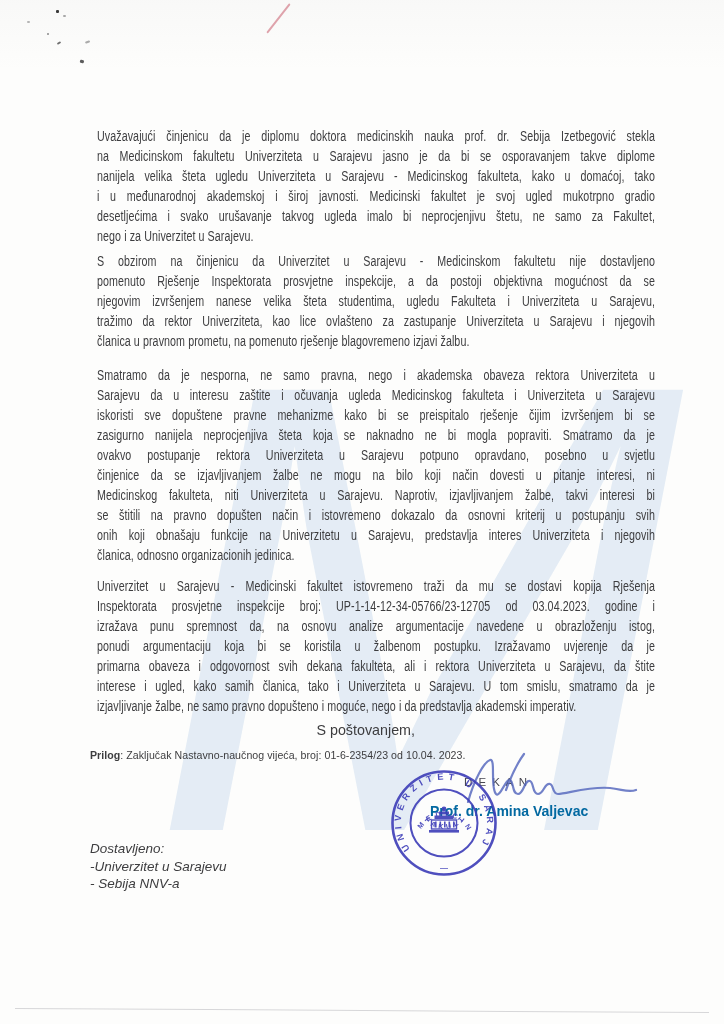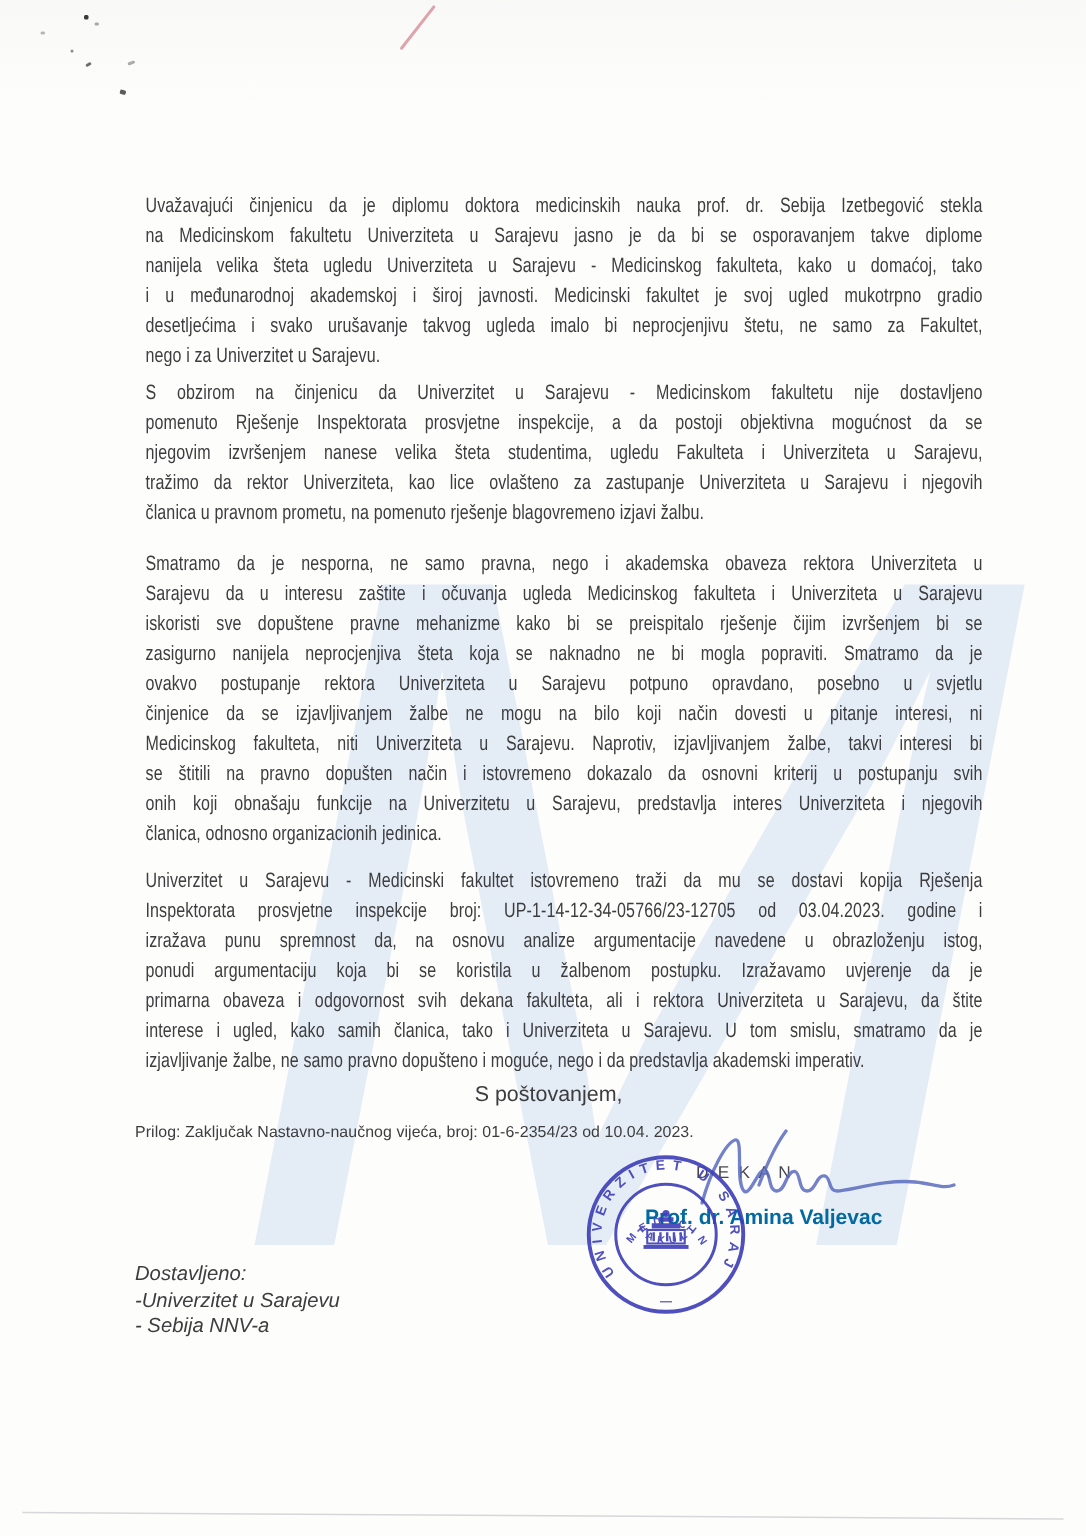--- a/index.html
+++ b/index.html
@@ -33,21 +33,21 @@
   .ln.last{text-align-last:left;}
   .p1{top:127px;} .p2{top:252px;} .p3{top:366px;} .p4{top:577px;}
   .closing{
     position:absolute;left:235px;top:722px;width:180px;
     text-align:right;font-size:14.3px;color:#3d3d3f;z-index:2;
   }
   .prilog{
     position:absolute;left:90px;top:749px;
     font-size:10.6px;color:#3d3d3f;z-index:2;letter-spacing:0.05px;
   }
-  .prilog b{font-weight:400;}
+  .prilog b{font-weight:700;}
   .dekan{
     position:absolute;left:464px;top:776px;
     font-size:11.5px;font-weight:400;letter-spacing:1.5px;
     color:#474752;z-index:4;
   }
   .name{
     position:absolute;left:430px;top:803px;
     font-size:14px;font-weight:700;color:#0369a1;z-index:4;
   }
   .signature-svg{position:absolute;left:440px;top:750px;z-index:5;}

